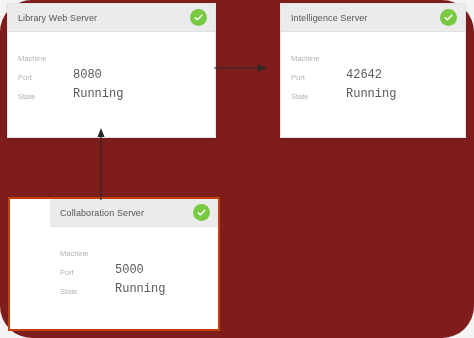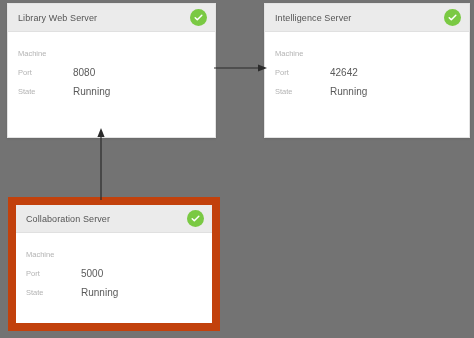--- a/index.html
+++ b/index.html
@@ -11,33 +11,35 @@
     width: 474px;
     height: 338px;
     position: relative;
     overflow: hidden;
     font-family: "Liberation Sans", sans-serif;
     -webkit-font-smoothing: antialiased;
   }
   #canvas {
     position: absolute;
     inset: 0;
-    background: #737373;
+    background: #7f1d1d;
+    border-radius: 32px;
   }
   
   .card {
     position: absolute;
     background: #ffffff;
     border: 1px solid #e3e3e3;
     box-shadow: 0 1px 2px rgba(0,0,0,0.10);
     box-sizing: border-box;
   }
   .card.selected {
-    border: 8px solid #c2410c;
+    border: 2px solid #c2410c;
     box-shadow: none;
+    padding-left: 40px;
   }
   .card-header {
     height: 28px;
     background: #ebebeb;
     border-bottom: 1px solid #e0e0e0;
     display: flex;
     align-items: center;
     padding: 0 8px 0 10px;
     box-sizing: border-box;
   }
@@ -58,32 +60,33 @@
     display: flex;
     align-items: center;
     justify-content: center;
   }
   .status-badge svg { display: block; }
   .card-body {
     padding: 12px 10px 0 10px;
   }
   .prop-row {
     display: flex;
-    align-items: center;
+    align-items: flex-end;
     height: 19px;
   }
   .prop-label {
     width: 55px;
     flex: 0 0 55px;
     font-size: 7.5px;
     color: #b3b3b3;
   }
   .prop-value {
-    font-size: 10px;
+    font-size: 12px;
     color: #5a5a5a;
+    font-family: Liberation Mono, monospace;
   }
   
   .edge {
     position: absolute;
     pointer-events: none;
   }
   .edge svg { display: block; overflow: visible; }
 </style>
 </head>
 <body>
@@ -108,21 +111,21 @@
         <div class="prop-label">Port</div>
         <div class="prop-value">8080</div>
       </div>
       <div class="prop-row">
         <div class="prop-label">State</div>
         <div class="prop-value">Running</div>
       </div>
     </div>
   </div>
 
-  <div class="card" id="node-intelligence-server" style="left:264px; top:3px; width:206px; height:135px;">
+  <div class="card" id="node-intelligence-server" style="left:280px; top:3px; width:186px; height:135px;">
     <div class="card-header">
       <div class="card-title">Intelligence Server</div>
       <div class="status-badge">
         <svg width="11" height="11" viewBox="0 0 11 11" aria-hidden="true">
           <path d="M2.2 5.7 L4.3 7.8 L8.8 3.2" fill="none" stroke="#ffffff" stroke-width="1.5" stroke-linecap="round" stroke-linejoin="round"></path>
         </svg>
       </div>
     </div>
     <div class="card-body">
       <div class="prop-row">

